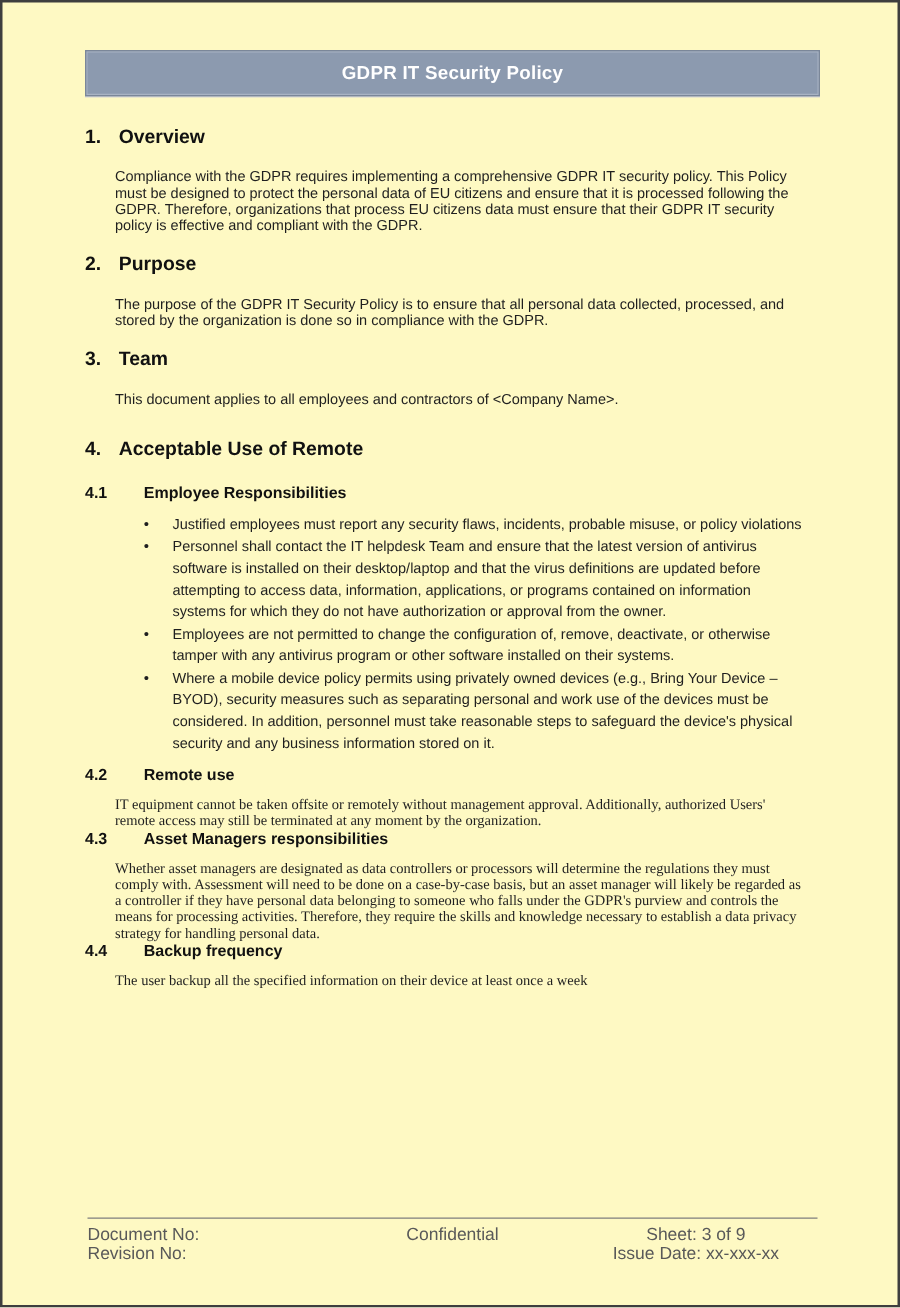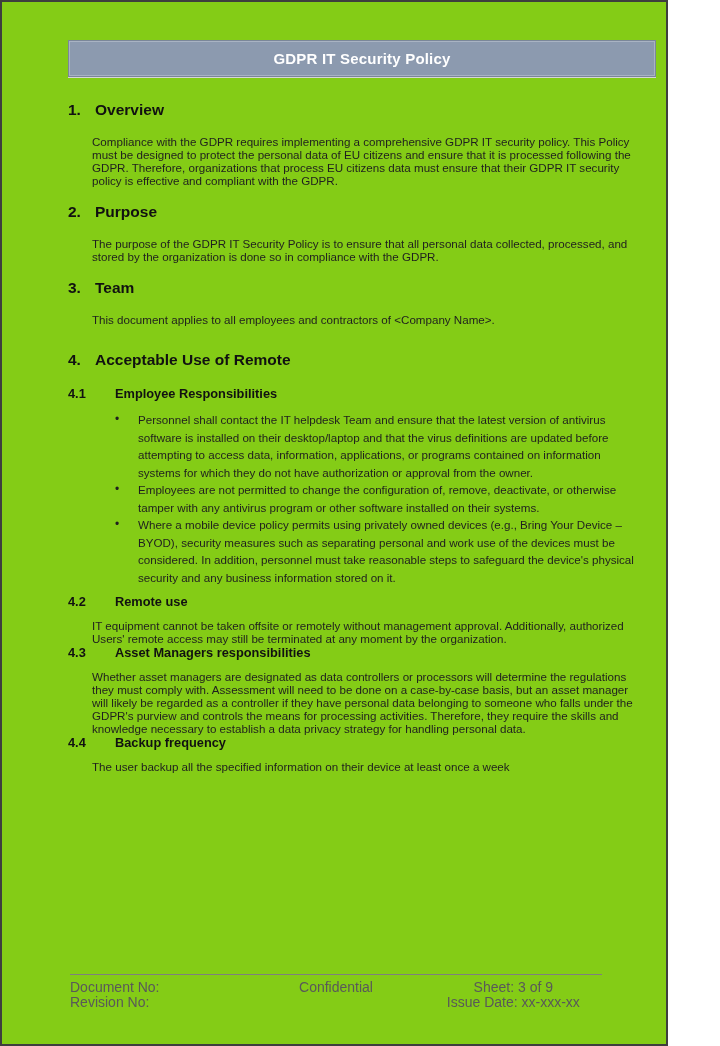--- a/index.html
+++ b/index.html
@@ -1,21 +1,21 @@
 <!DOCTYPE html>
 <html><head>
 <meta charset="utf-8">
 <style>
   html, body { margin: 0; padding: 0; background: #ffffff; }
   .page {
     position: relative;
-    width: 668px;
+    width: 720px;
     height: 1046px;
     box-sizing: border-box;
-    background: #84cc16;
+    background: #fef9c3;
     border: 2px solid #3e3e3e;
     font-family: "Liberation Sans", sans-serif;
     color: #1f1f1f;
     overflow: hidden;
   }
   .content { padding: 0 64px 0 66px; }
 
   .titlebar {
     margin-top: 38px;
     width: 588px;
@@ -59,21 +59,21 @@
   .mt18 { margin-top: 18px; }
   .mt8  { margin-top: 8px; }
   .mt6  { margin-top: 0; }
 
   .para {
     margin: 17px 0 0 24px;
     width: 552px;
     font-size: 11.6px;
     line-height: 13px;
   }
-  .para.tight { margin-top: 10px; }
+  .para.tight { margin-top: 10px; font-family: Liberation Serif, serif; }
 
   ul.bullets {
     list-style: none;
     margin: 10px 0 0 24px;
     padding: 0;
     width: 552px;
   }
   ul.bullets li {
     position: relative;
     padding-left: 46px;
@@ -136,20 +136,21 @@
     <div class="sec-heading mt25">
       <span class="sec-num">4.</span>
       <span>Acceptable Use of Remote</span>
     </div>
 
     <div class="sub-heading mt18">
       <span class="sub-num">4.1</span>
       <span>Employee Responsibilities</span>
     </div>
     <ul class="bullets">
+      <li>Justified employees must report any security flaws, incidents, probable misuse, or policy violations</li>
       <li>Personnel shall contact the IT helpdesk Team and ensure that the latest version of antivirus software is installed on their desktop/laptop and that the virus definitions are updated before attempting to access data, information, applications, or programs contained on information systems for which they do not have authorization or approval from the owner.</li>
       <li>Employees are not permitted to change the configuration of, remove, deactivate, or otherwise tamper with any antivirus program or other software installed on their systems.</li>
       <li>Where a mobile device policy permits using privately owned devices (e.g., Bring Your Device – BYOD), security measures such as separating personal and work use of the devices must be considered. In addition, personnel must take reasonable steps to safeguard the device's physical security and any business information stored on it.</li>
     </ul>
 
     <div class="sub-heading mt8">
       <span class="sub-num">4.2</span>
       <span>Remote use</span>
     </div>
     <div class="para tight">IT equipment cannot be taken offsite or remotely without management approval. Additionally, authorized Users' remote access may still be terminated at any moment by the organization.</div>

